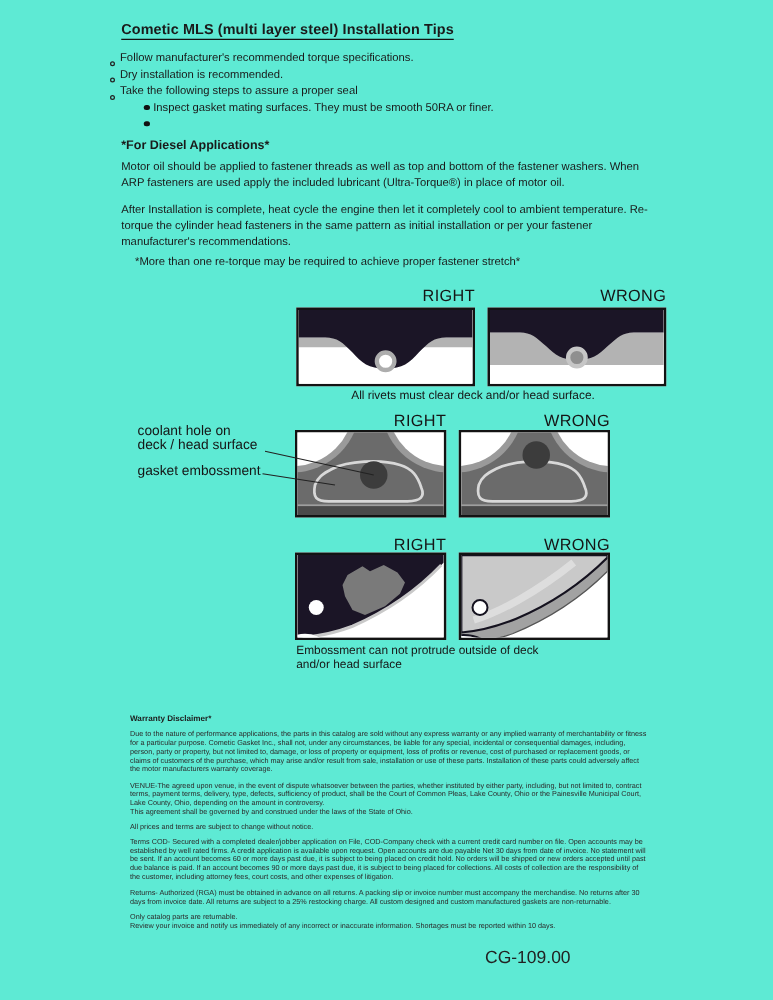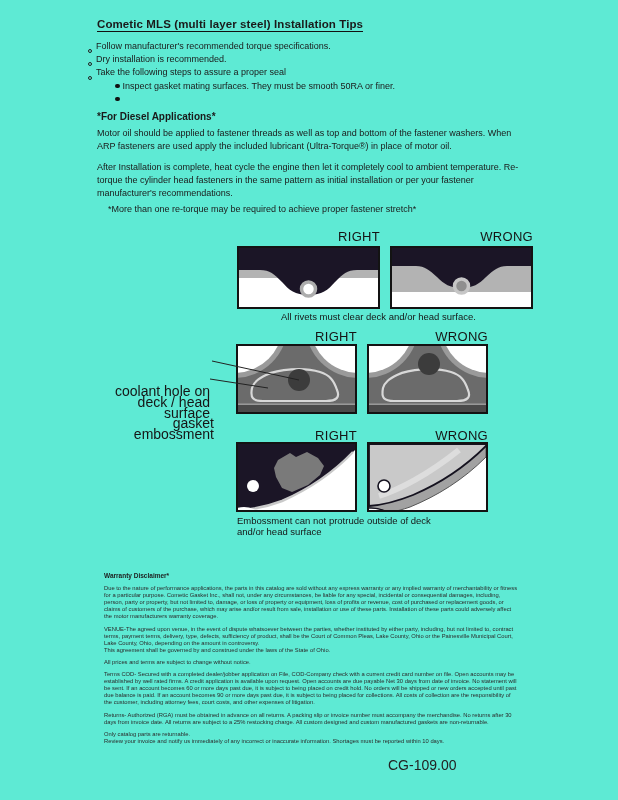--- a/index.html
+++ b/index.html
@@ -22,21 +22,21 @@
   .h2 { font-size:10px; font-weight:bold; }
   .body-p { font-size:9px; line-height:12.8px; width:428px; }
 
   .dg-label { font-size:13px; color:#151515; width:143px; text-align:right; letter-spacing:.3px; }
   .dg-label-sm { width:121px; }
   .caption { font-size:9.5px; line-height:11px; color:#151515; }
 
   .panel { border:2px solid #131313; background:#fff; }
   .panel svg { display:block; }
 
-  .side-label { font-size:14px; line-height:11px; text-align:right; color:#151515;margin-top:46px; }
+  .side-label { font-size:11px; line-height:11px; text-align:left; color:#151515; }
 
   .legal { width:416px; font-size:5.8px; line-height:7.1px; color:#2b2b2b; }
   .legal h3 { font-size:6.5px; font-weight:bold; margin-bottom:6px; color:#1d1d1d; }
   .legal p { margin-bottom:5px; }
   .legal p.tight { margin-bottom:0; }
 
   .footer-code { font-size:14px; color:#222; }
 </style>
 </head>
 <body>

